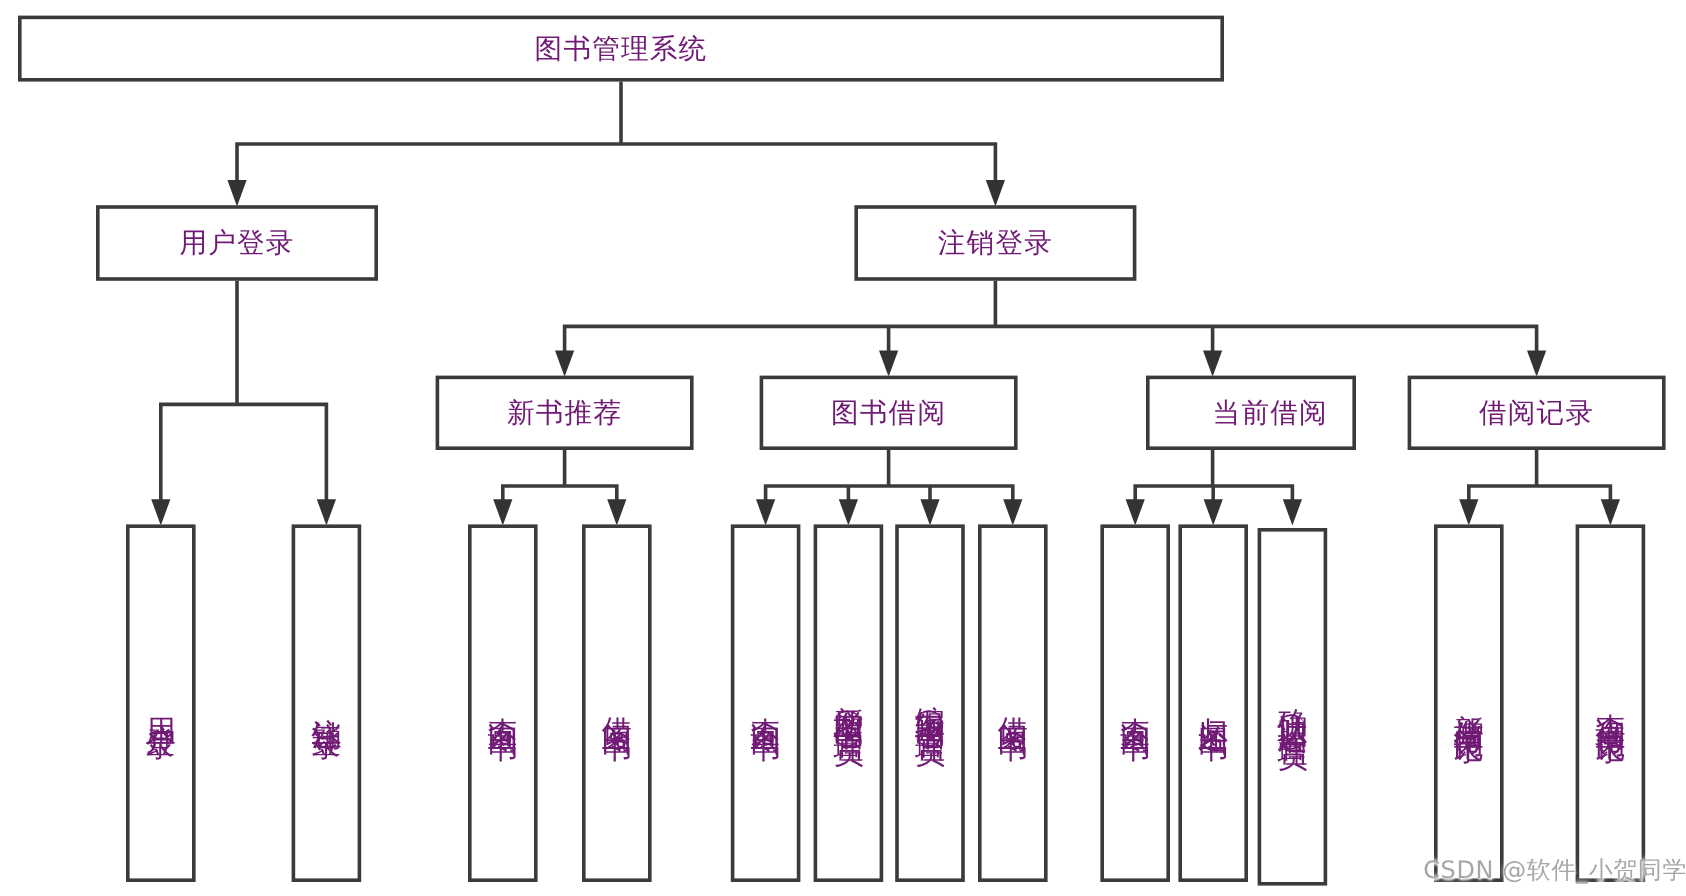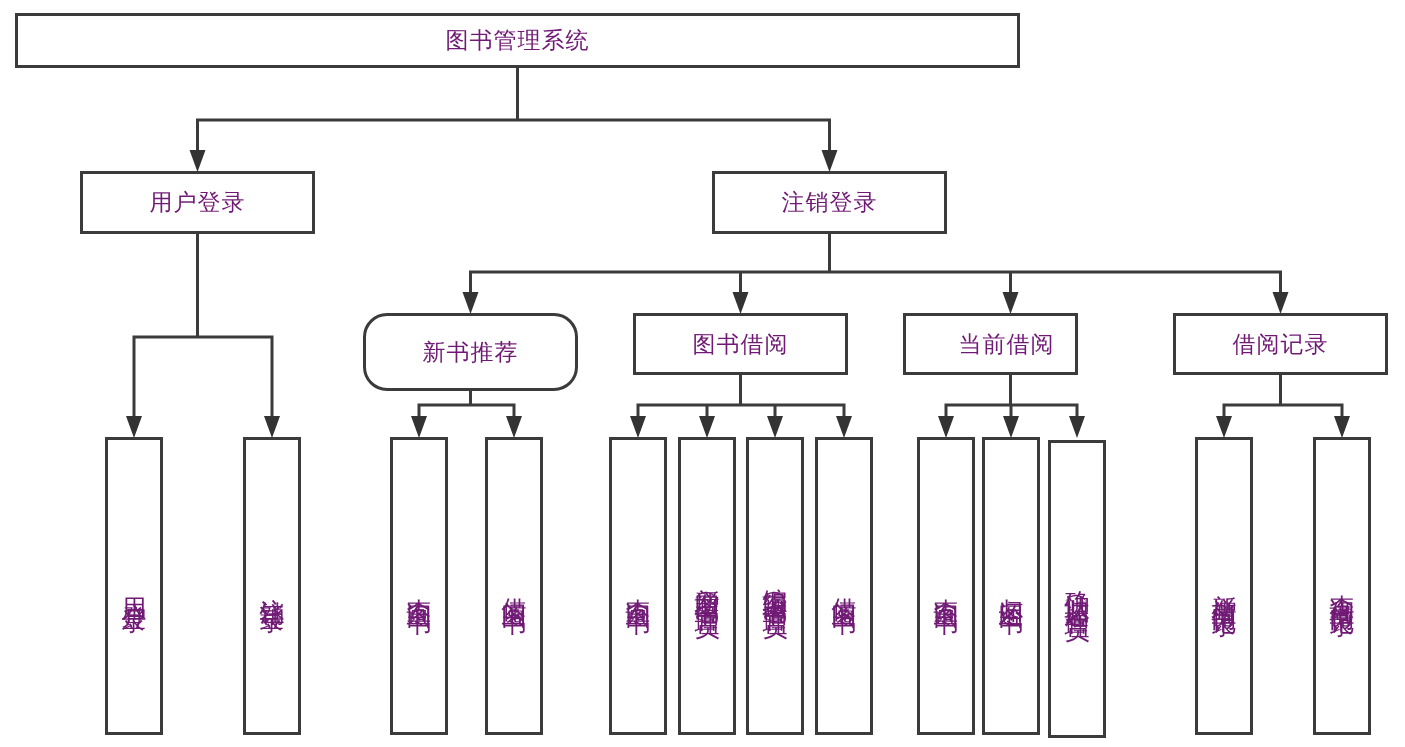--- a/index.html
+++ b/index.html
@@ -99,27 +99,27 @@
     <span>图书管理系统</span>
   </div>
 
   <div class="node h" style="left:80px; top:171px; width:235px; height:63px;">
     <span>用户登录</span>
   </div>
   <div class="node h" style="left:712px; top:171px; width:235px; height:63px;">
     <span>注销登录</span>
   </div>
 
-  <div class="node h" style="left:363px; top:313px; width:215px; height:78px;border-radius:24px;">
+  <div class="node h" style="left:363px; top:313px; width:215px; height:62px;">
     <span>新书推荐</span>
   </div>
   <div class="node h" style="left:633px; top:313px; width:215px; height:62px;justify-content:center;">
     <span>图书借阅</span>
   </div>
-  <div class="node h" style="left:903px; top:313px; width:175px; height:62px;padding-left:32px;">
+  <div class="node h" style="left:955px; top:313px; width:175px; height:62px;padding-left:32px;">
     <span>当前借阅</span>
   </div>
   <div class="node h" style="left:1173px; top:313px; width:215px; height:62px;">
     <span>借阅记录</span>
   </div>
 
   <div class="node v" style="left:105px; top:437px; width:58px; height:298px;">
     <span>用户登录</span>
   </div>
   <div class="node v" style="left:243px; top:437px; width:58px; height:298px;">
@@ -156,14 +156,15 @@
     <span>确认归还（管理员）</span>
   </div>
 
   <div class="node v" style="left:1195px; top:437px; width:58px; height:298px;">
     <span>新增借阅记录</span>
   </div>
   <div class="node v" style="left:1313px; top:437px; width:58px; height:298px;">
     <span>查询借阅记录</span>
   </div>
 
+  <div class="watermark">CSDN @软件_小贺同学</div>
 
 </div>
 
 </body></html>

